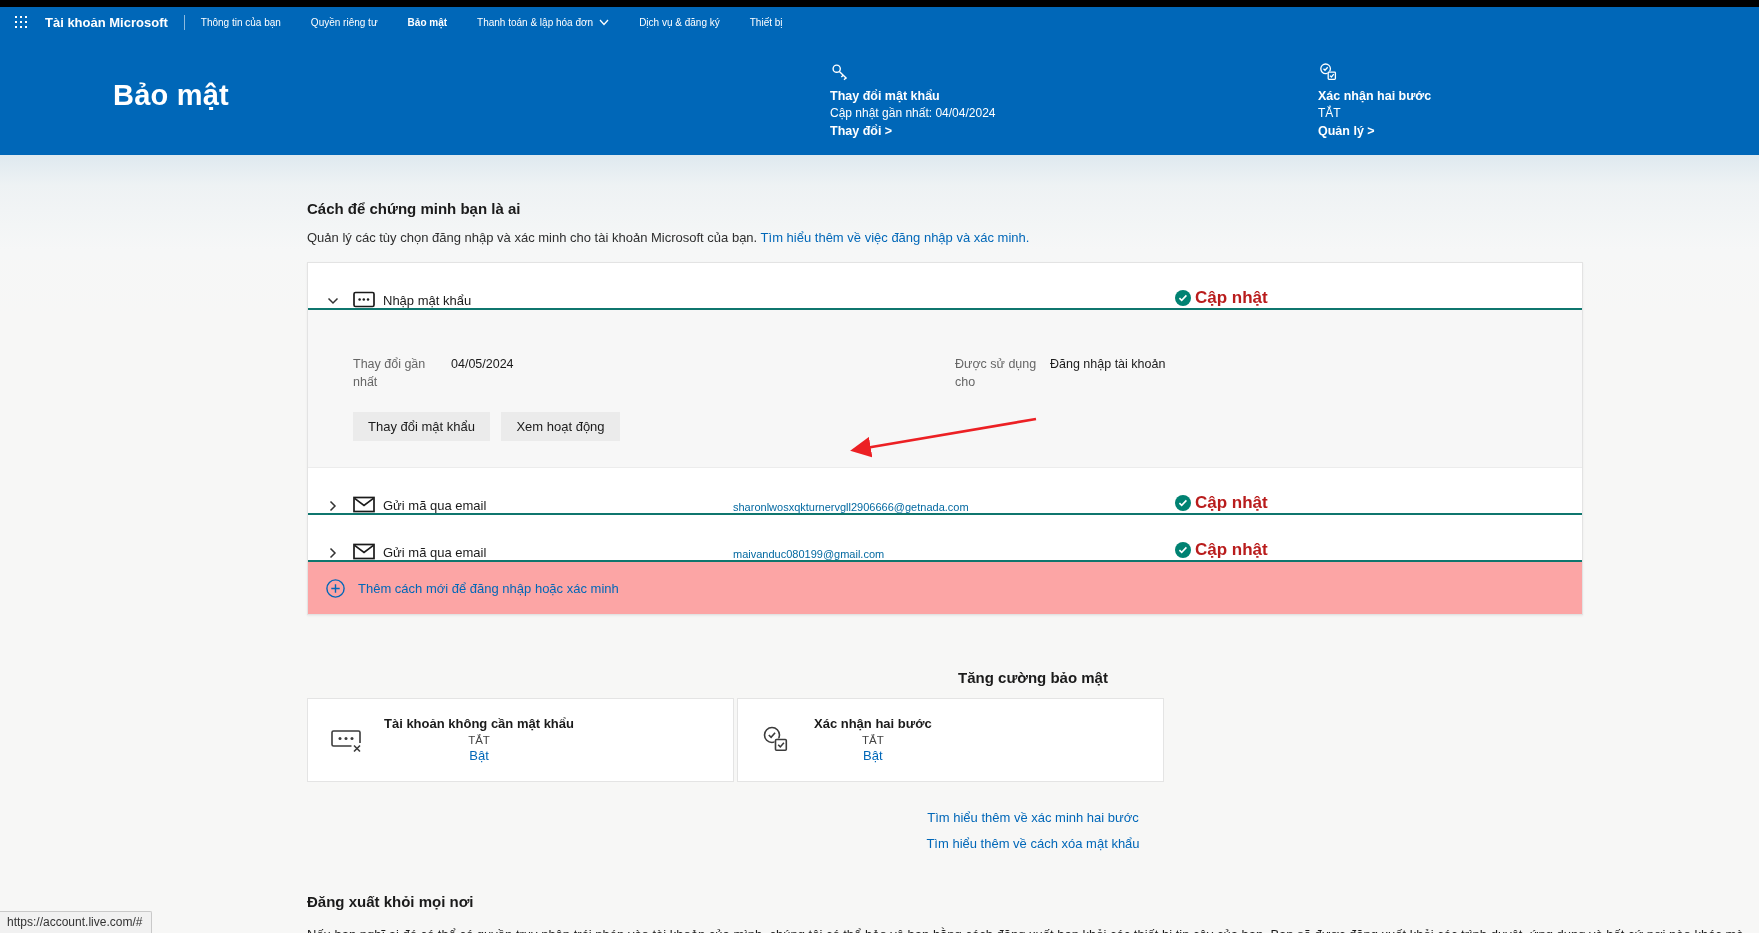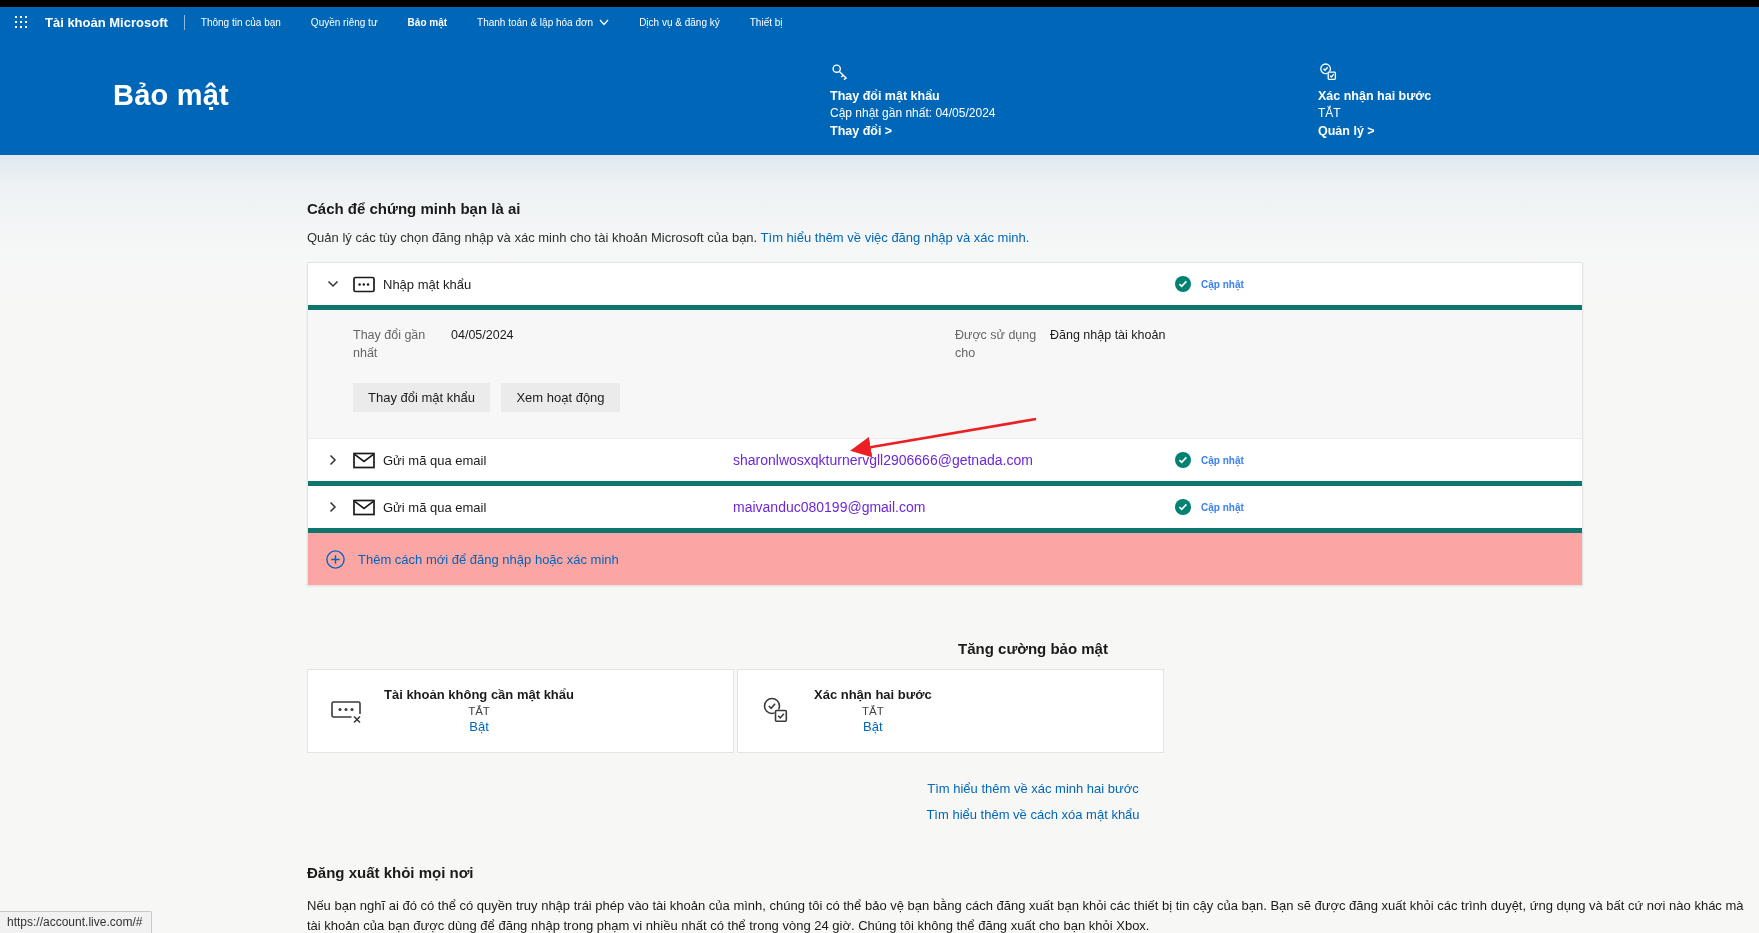--- a/index.html
+++ b/index.html
@@ -32,31 +32,31 @@
 
   
   .content { height:836px; padding:45px 0 0 307px;
     background:linear-gradient(180deg,#dfe9ef 0px,#eef2f4 30px,#f6f7f7 95px,#f7f7f6 160px); }
   .sec-title { font-size:15px; font-weight:700; color:#1b1b1b; }
   .sec-sub { margin-top:13px; font-size:13px; color:#2f2f2f; }
   a.blue, .blue-link { color:#0067b8; text-decoration:none; cursor:pointer; }
 
   
   .list-card { margin-top:17px; width:1276px; background:#fff; border:1px solid #e3e3e3; box-shadow:0 1px 2px rgba(0,0,0,.06); }
-  .row { height:47px; display:flex; align-items:center; padding-left:18px; border-bottom:5px solid #0f766e; cursor:pointer; background:#fff; }
+  .row { height:47px; display:flex; align-items:flex-end; padding-left:18px; border-bottom:2px solid #0f766e; cursor:pointer; background:#fff; }
   .row:last-child { border-bottom:none; }
   .chev { width:14px; height:14px; margin-right:13px; flex:none; }
   .ricon { width:22px; height:17px; margin-right:8px; flex:none; }
   .rlabel { font-size:13px; color:#1b1b1b; width:350px; }
-  .rvalue { font-size:14px; color:#6d28d9; width:442px; }
-  .rstatus { display:flex; align-items:center; gap:10px; font-size:10px; font-weight:600; color:#3b82f6; }
+  .rvalue { font-size:11px; color:#0369a1; width:442px; }
+  .rstatus { display:flex; align-items:center; gap:4px; font-size:17px; font-weight:600; color:#b91c1c; }
   .okring { width:16px; height:16px; flex:none; }
 
   .detail { background:#f7f7f7; border-bottom:1px solid #ececec; padding:17px 0 26px 45px; }
-  .dgrid { display:flex; font-size:12.5px; line-height:1.4; }
+  .dgrid { display:flex; font-size:12.5px; line-height:1.4;margin-top:29px; }
   .dl { color:#666; width:98px; padding-right:14px; }
   .dv { color:#1b1b1b; width:504px; }
   .dl2 { color:#666; width:95px; padding-right:12px; }
   .dv2 { color:#1b1b1b; }
   .dbtns { margin-top:21px; }
   .gbtn { font-family:inherit; font-size:13px; color:#1b1b1b; background:#ebebeb; border:none; padding:7px 15px; margin-right:7px; cursor:pointer; }
 
   .add-row { height:52px; display:flex; align-items:center; padding-left:18px; cursor:pointer; background:#fca5a5; }
   .plus { width:19px; height:19px; margin-right:13px; flex:none; }
   .add-label { font-size:13px; color:#0067b8; }
@@ -128,21 +128,21 @@
 
 <div class="hero">
   <div class="hero-title">Bảo mật</div>
 
   <div class="hero-card c1">
     <svg class="hero-ic" viewBox="0 0 21 21" fill="none" stroke="#fff" stroke-width="1.4">
       <circle cx="6.7" cy="6.7" r="3.6"></circle>
       <path d="M9.4 9.4 L16.6 16.6 M13.2 13.2 l-1.9 1.9 M15.9 15.9 l-1.9 1.9"></path>
     </svg>
     <div class="t">Thay đổi mật khẩu</div>
-    <div class="s">Cập nhật gần nhất: 04/05/2024</div>
+    <div class="s">Cập nhật gần nhất: 04/04/2024</div>
     <span class="l">Thay đổi &gt;</span>
   </div>
 
   <div class="hero-card c2">
     <svg class="hero-ic" viewBox="0 0 21 21" fill="none" stroke="#fff" stroke-width="1.3">
       <circle cx="7.6" cy="6.8" r="4.8"></circle>
       <path d="M5.5 6.8 l1.5 1.5 2.7-3"></path>
       <rect x="9.6" y="9.6" width="8.4" height="8.4" rx="1" fill="#0067b8" stroke="none"></rect>
       <rect x="10.2" y="10.2" width="7.2" height="7.2" rx="0.8"></rect>
       <path d="M12 13.6 l1.4 1.4 2.4-2.8"></path>

